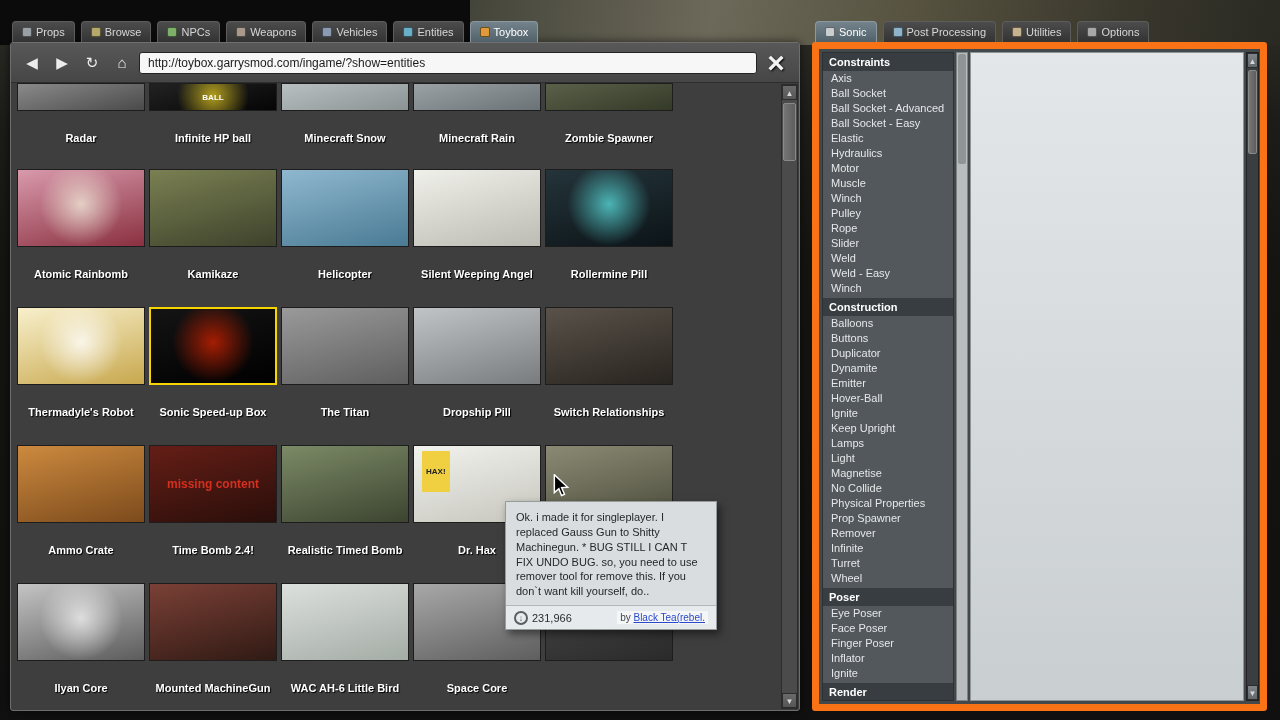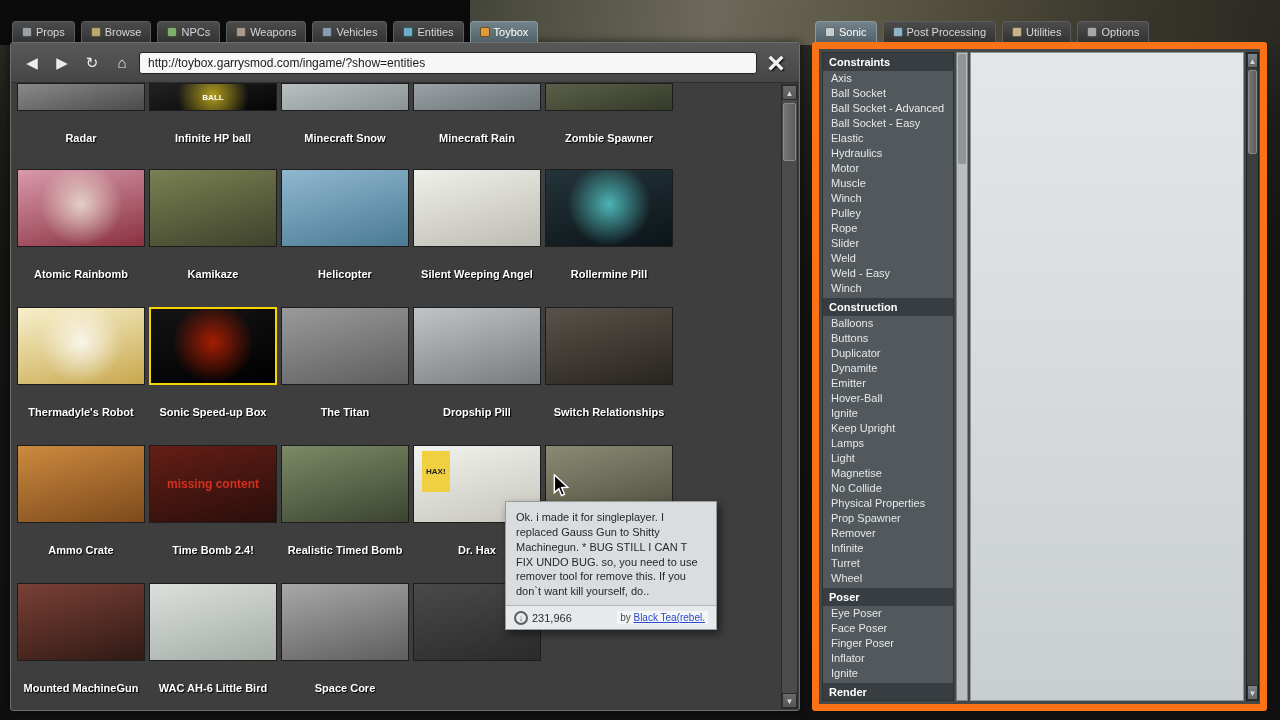--- a/index.html
+++ b/index.html
@@ -277,20 +277,24 @@
                 <span style="color: rgb(240, 128, 160);">♥</span>
                 <span style="color: rgb(122, 192, 192);">●</span>
                 <span style="color: rgb(208, 208, 208);">↓</span>
                 <span style="color: rgb(208, 208, 208);">★</span>
               </div>
             </div>
             <div class="cell-label">Combat Jeep [Single]</div>
           </div>
         </div>
         <div class="grid-row">
+          <div class="cell">
+            <div class="thumb" style="background: radial-gradient(circle at 50% 45%, rgba(240, 240, 240, 0.8) 0%, rgba(240, 240, 240, 0) 55%), linear-gradient(165deg, rgb(196, 196, 196), rgb(92, 92, 92));"></div>
+            <div class="cell-label">Ilyan Core</div>
+          </div>
           <div class="cell">
             <div class="thumb" style="background: linear-gradient(165deg, rgb(122, 64, 54), rgb(48, 26, 20));"></div>
             <div class="cell-label">Mounted MachineGun</div>
           </div>
           <div class="cell">
             <div class="thumb" style="background: linear-gradient(165deg, rgb(220, 224, 220), rgb(164, 172, 166));"></div>
             <div class="cell-label">WAC AH-6 Little Bird</div>
           </div>
           <div class="cell">
             <div class="thumb" style="background: linear-gradient(165deg, rgb(168, 168, 168), rgb(94, 94, 94));"></div>

